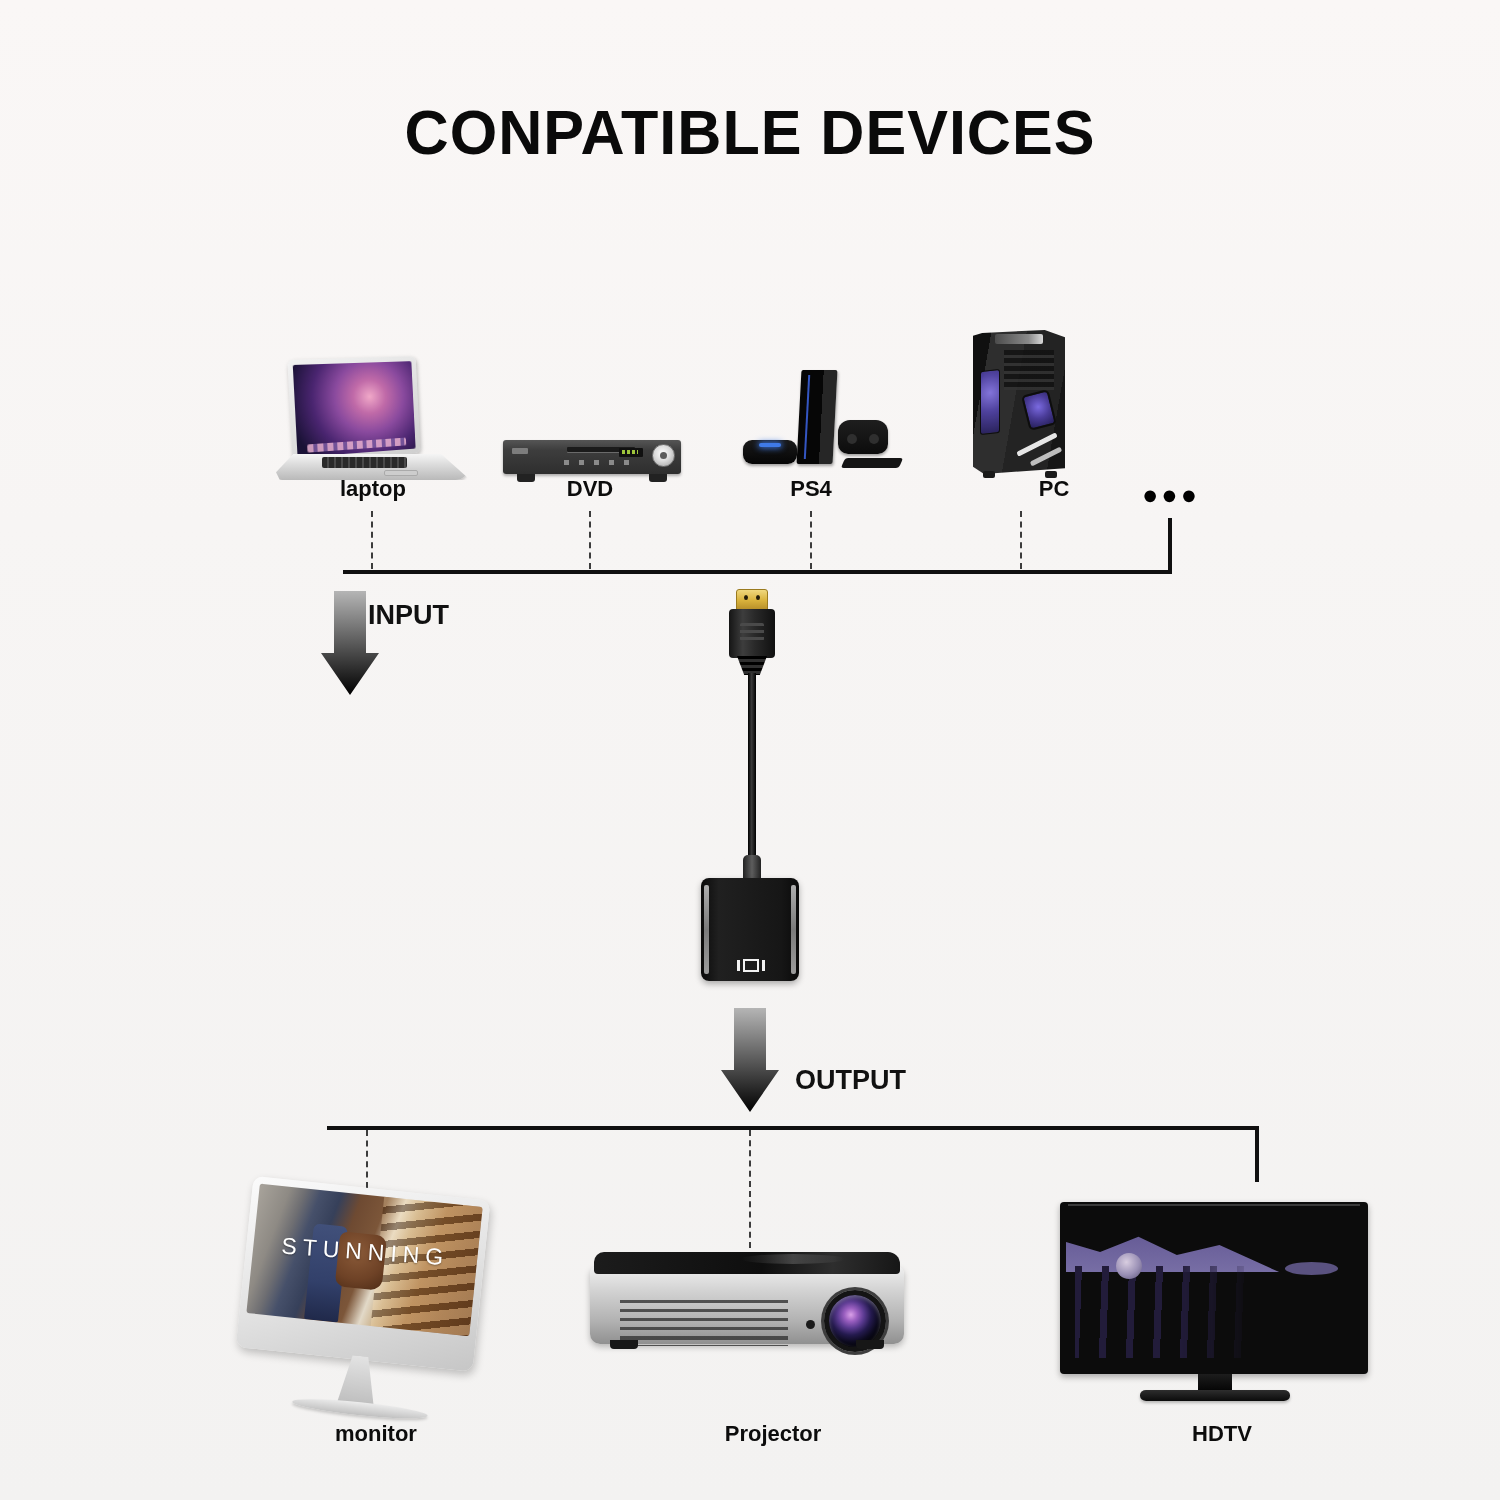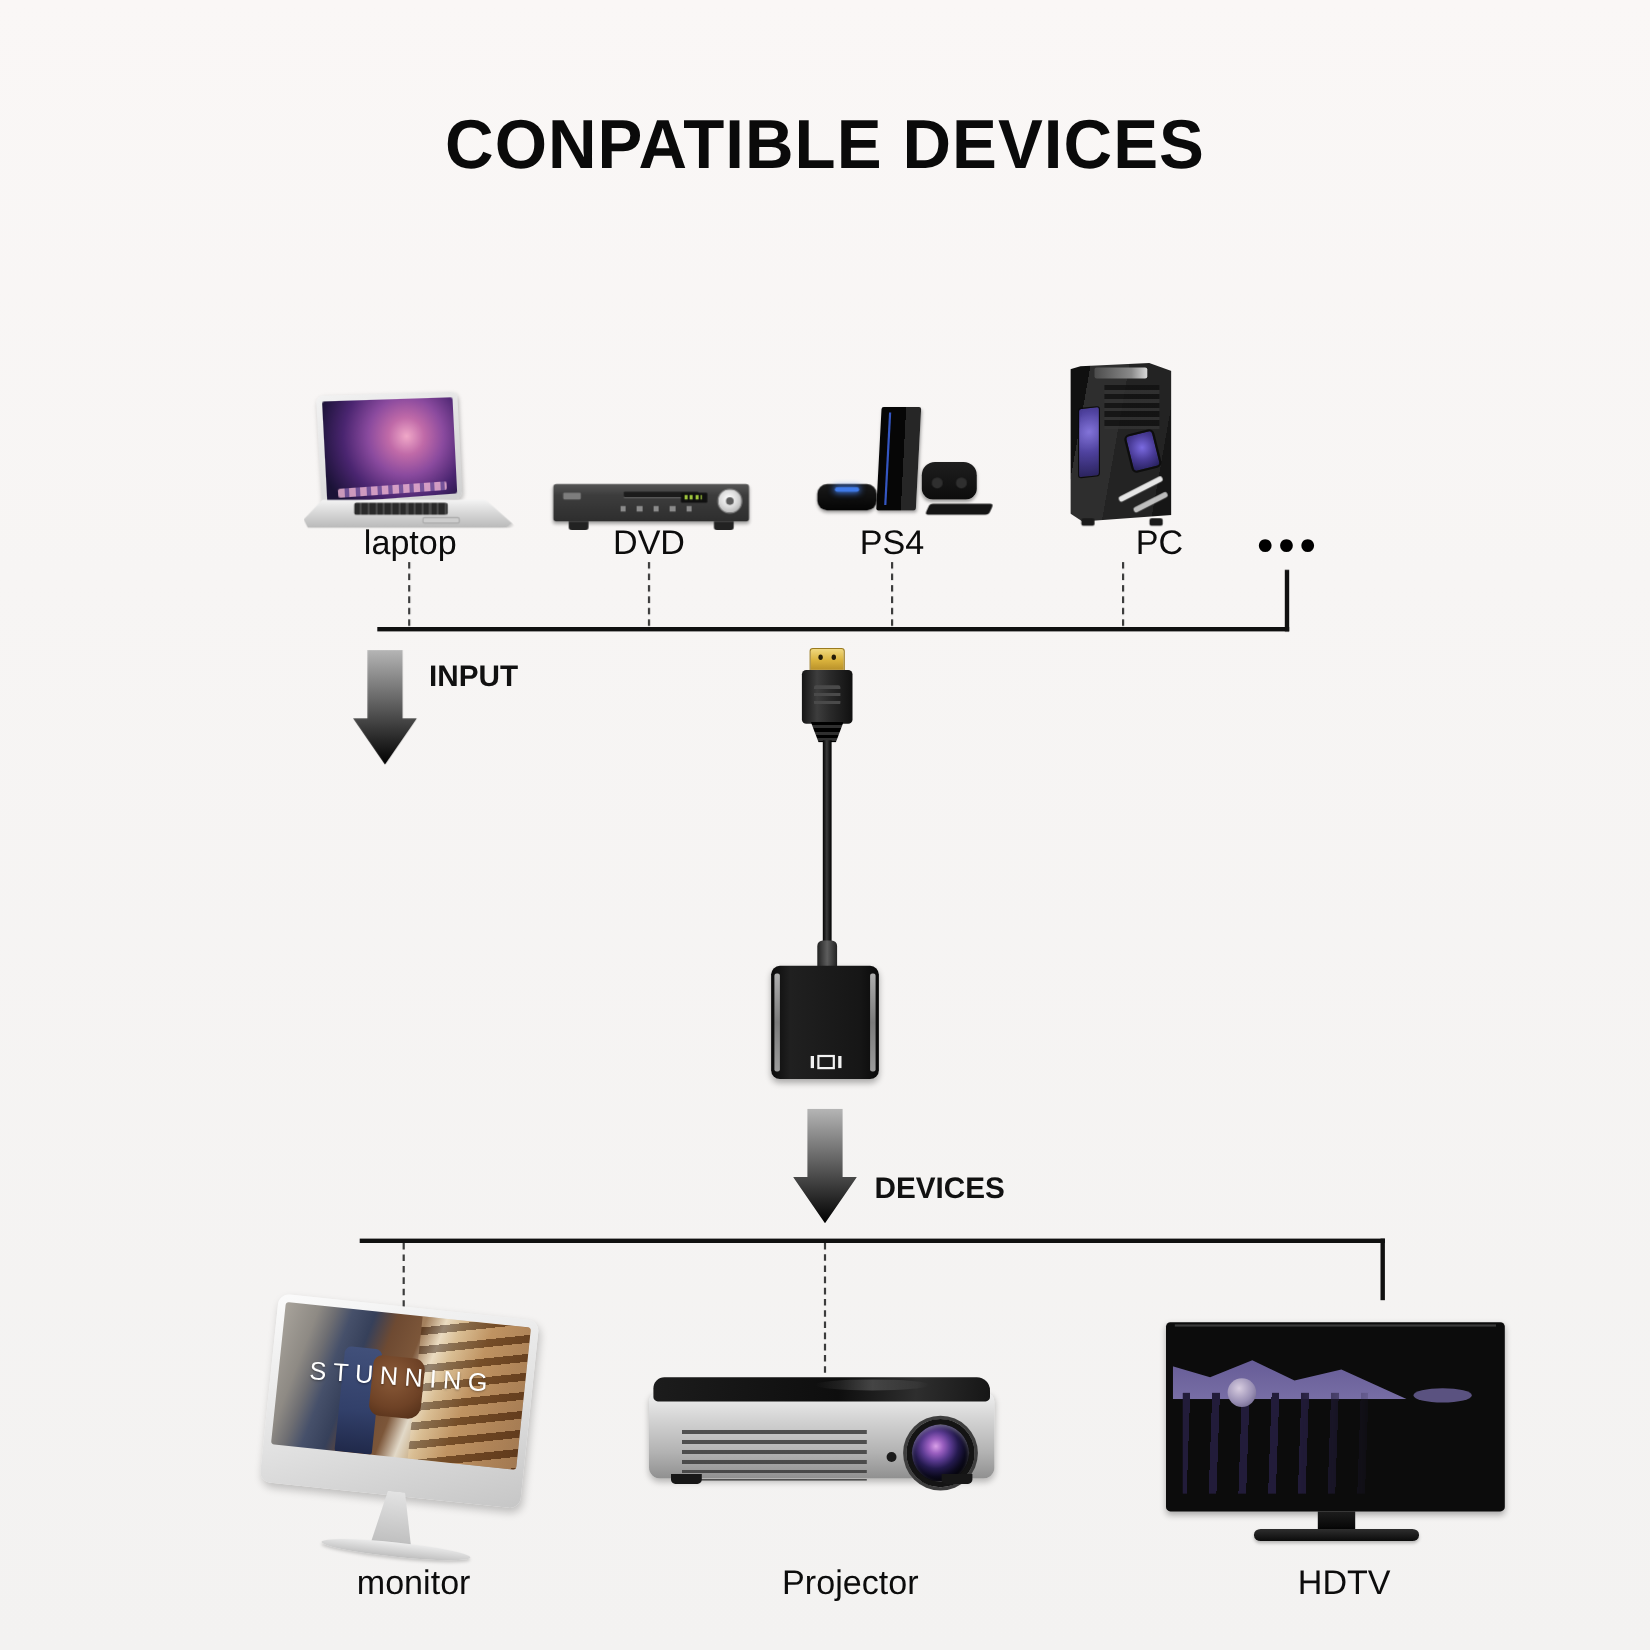--- a/index.html
+++ b/index.html
@@ -10,21 +10,21 @@
     font-family:"Liberation Sans",sans-serif;color:#0d0d0d;
   }
   
   .page-title{
     position:absolute;top:96px;left:750px;transform:translateX(-50%) scaleX(.97);
     font-size:63px;font-weight:bold;letter-spacing:1px;white-space:nowrap;color:#0a0a0a;
   }
   
   .dev-label{
     position:absolute;transform:translateX(-50%);
-    font-size:31px;font-weight:normal;color:#0c0c0c;white-space:nowrap;
+    font-size:22px;font-weight:bold;color:#0c0c0c;white-space:nowrap;
   }
   .dots{
     position:absolute;transform:translateX(-50%);
     font-size:27px;font-weight:bold;letter-spacing:3px;color:#000;white-space:nowrap;
   }
   
   .hline{position:absolute;height:4px;background:#101010;}
   .vline{position:absolute;width:4px;background:#101010;}
   .dashline{position:absolute;width:0;border-left:2px dashed #3c3c3c;}
   .flow-label{position:absolute;font-size:27px;font-weight:bold;color:#111;white-space:nowrap;}
@@ -308,21 +308,21 @@
 
   <svg class="arrow-svg" style="left:321px;top:591px;" width="58" height="104" viewBox="0 0 58 104">
     <defs>
       <linearGradient id="g-input" x1="0" y1="0" x2="0" y2="1">
         <stop offset="0" stop-color="#b5b5b5"></stop>
           <stop offset="1" stop-color="#000000"></stop>
       </linearGradient>
     </defs>
     <polygon points="13,0 45,0 45,62 58,62 29,104 0,62 13,62" fill="url(#g-input)"></polygon>
   </svg>
-  <div class="flow-label" style="left:390px;top:600px;">INPUT</div>
+  <div class="flow-label" style="left:368px;top:600px;">INPUT</div>
 
   <div>
     <div class="hdmi-tip"></div>
     <div class="hdmi-body">
       <div class="hdmi-grip"></div>
     </div>
     <div class="hdmi-taper"></div>
     <div class="adapter-cable"></div>
     <div class="vga-strain"></div>
     <div class="vga-body"></div>
@@ -335,21 +335,21 @@
 
   <svg class="arrow-svg" style="left:721px;top:1008px;" width="58" height="104" viewBox="0 0 58 104">
     <defs>
       <linearGradient id="g-output" x1="0" y1="0" x2="0" y2="1">
         <stop offset="0" stop-color="#b5b5b5"></stop>
           <stop offset="1" stop-color="#000000"></stop>
       </linearGradient>
     </defs>
     <polygon points="13,0 45,0 45,62 58,62 29,104 0,62 13,62" fill="url(#g-output)"></polygon>
   </svg>
-  <div class="flow-label" style="left:795px;top:1065px;">DEVICES</div>
+  <div class="flow-label" style="left:795px;top:1065px;">OUTPUT</div>
 
   <div class="hline" style="left:327px;top:1126px;width:932px;"></div>
   <div class="dashline" style="left:366px;top:1130px;height:110px;"></div>
   <div class="dashline" style="left:749px;top:1130px;height:118px;"></div>
   <div class="vline" style="left:1255px;top:1126px;height:56px;"></div>
 
   <div class="monitor">
     <div class="m-frame">
       <div class="m-screen">
         <div class="m-stairs"></div>

